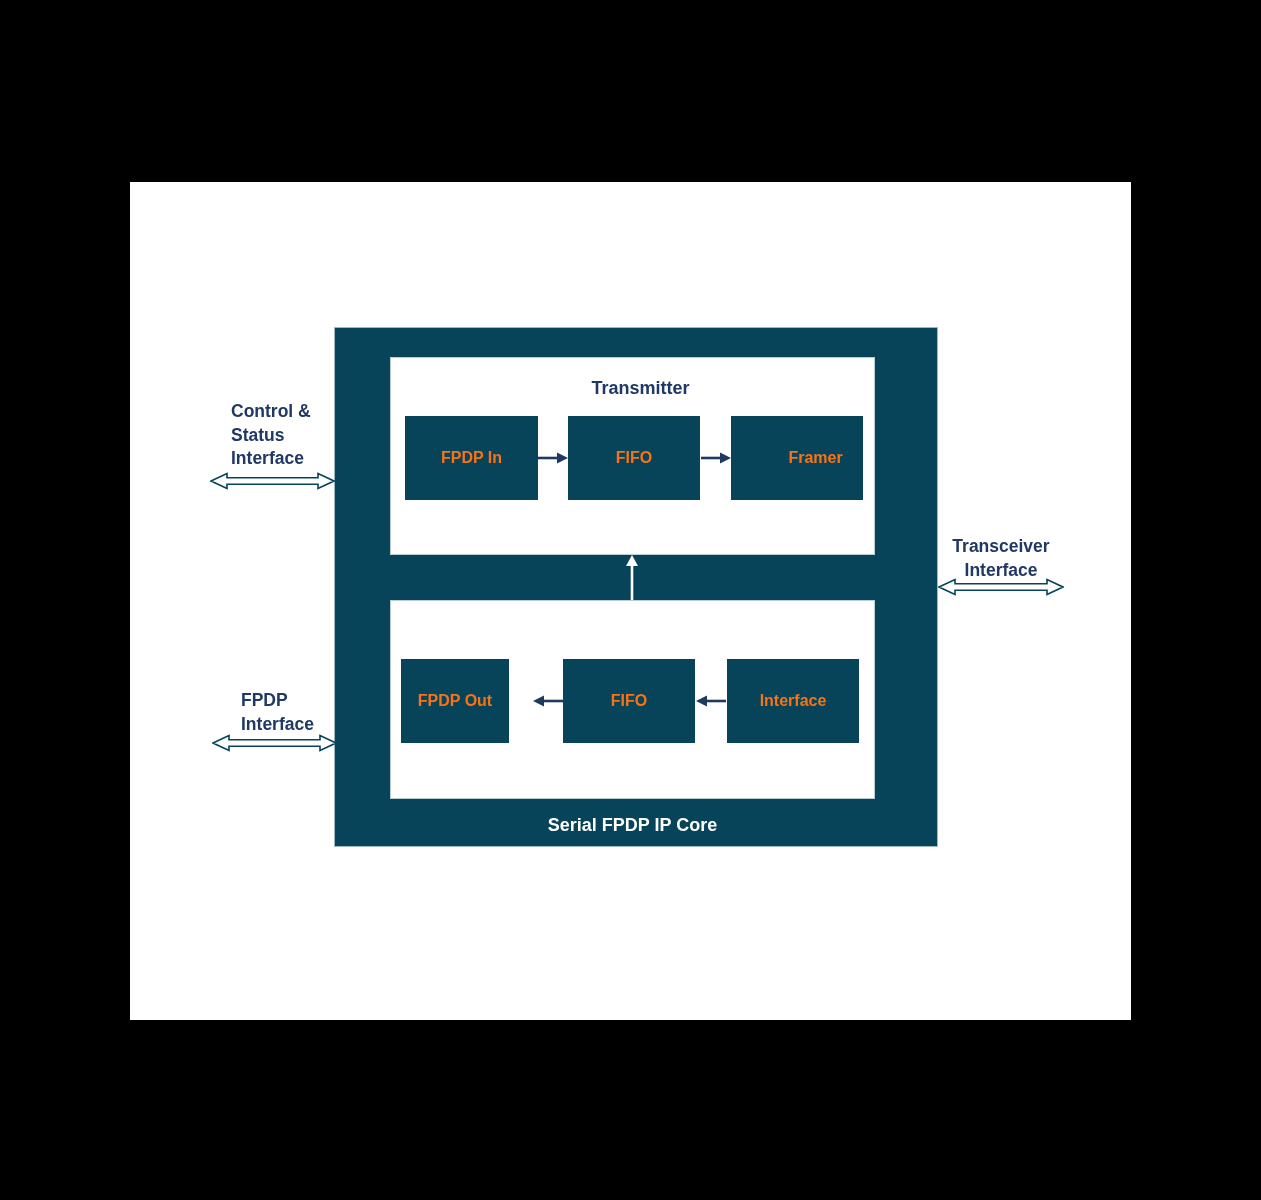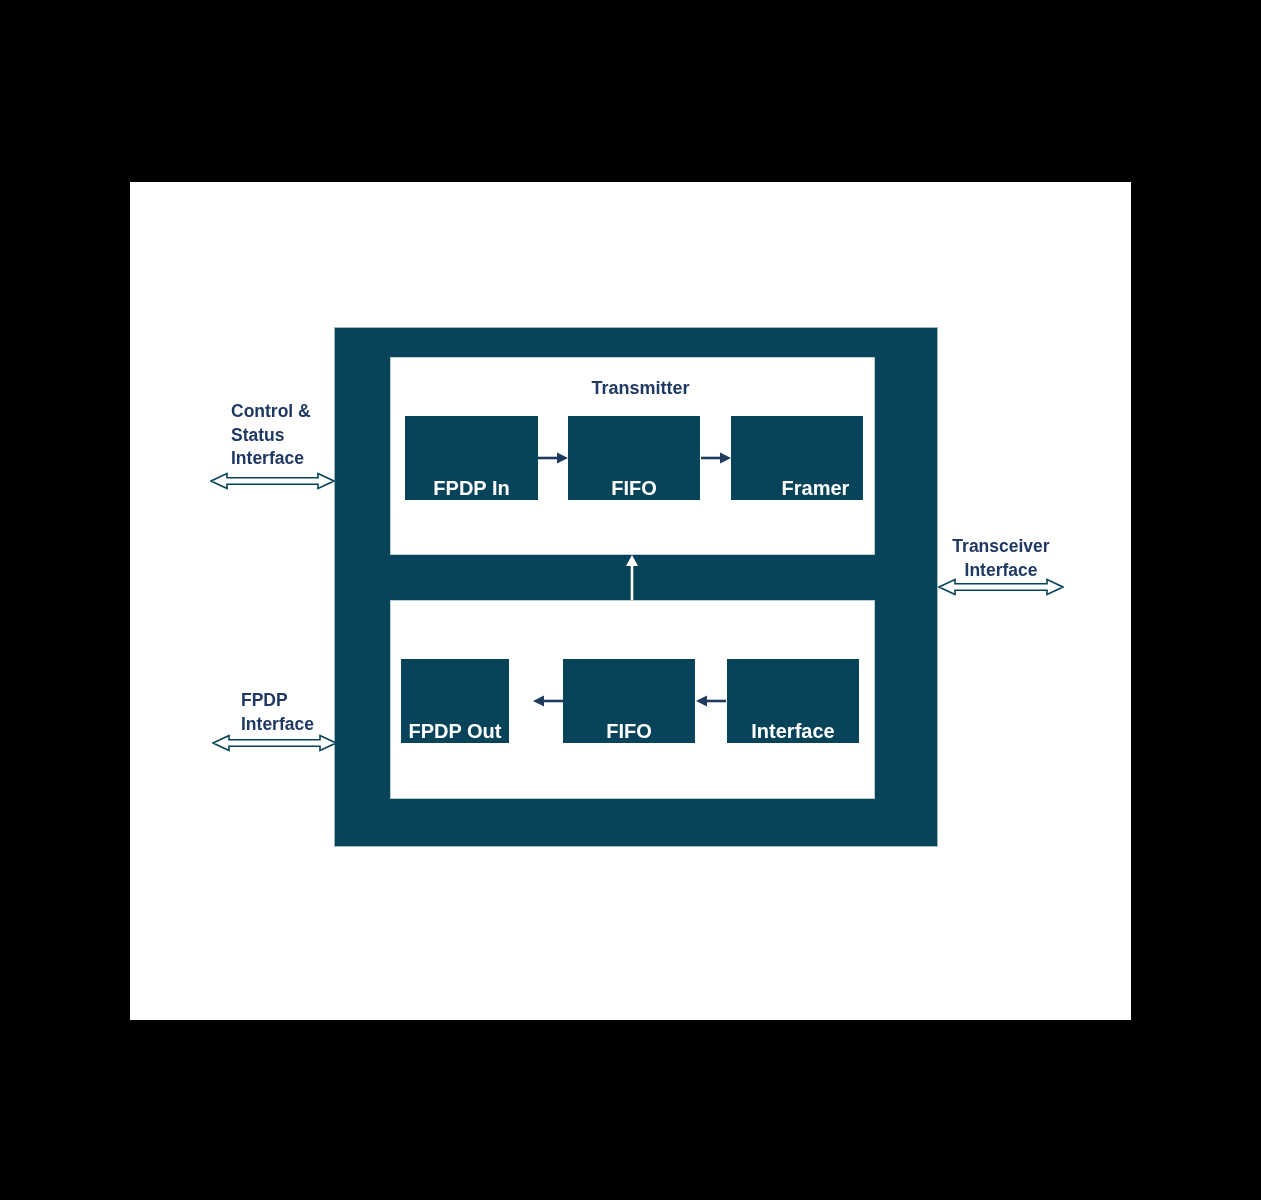--- a/index.html
+++ b/index.html
@@ -52,25 +52,25 @@
     font-size: 18px;
     font-weight: bold;
     padding-left: 16px;
   }
   
   .block {
     position: absolute;
     top: 58px;
     height: 84px;
     background: #074459;
-    color: #ffffff;
-    font-size: 20px;
+    color: #f97316;
+    font-size: 16px;
     font-weight: bold;
     display: flex;
-    align-items: flex-end;
+    align-items: center;
     justify-content: center;
   }
   .tx .b1 { left: 14px;  width: 133px; }
   .tx .b2 { left: 177px; width: 132px; }
   .tx .b3 { left: 340px; width: 132px; padding-left: 37px; }
   .rx .b1 { left: 10px;  width: 108px; }
   .rx .b2 { left: 172px; width: 132px; }
   .rx .b3 { left: 336px; width: 132px; }
   
   .conn { position: absolute; top: 92px; width: 30px; height: 16px; }
@@ -151,20 +151,21 @@
         <line x1="30" y1="8" x2="9" y2="8" stroke="#1f3a5f" stroke-width="2.6"></line>
         <polygon points="11,2.5 0,8 11,13.5" fill="#1f3a5f"></polygon>
       </svg>
     </div>
 
     <svg class="up-arrow" viewBox="0 0 14 45">
       <line x1="7" y1="45" x2="7" y2="8" stroke="#ffffff" stroke-width="2.6"></line>
       <polygon points="1,11 7,0 13,11" fill="#ffffff"></polygon>
     </svg>
 
+    <div class="core-label">Serial FPDP IP Core</div>
   </div>
 
   <div class="iface-label lbl-control">
     <span>Control &amp;</span>
     <span>Status</span>
     <span>Interface</span>
   </div>
   <svg class="darrow da-control" viewBox="0 0 125 18">
     <polygon points="1,9 17,1.5 17,5.8 108,5.8 108,1.5 124,9 108,16.5 108,12.2 17,12.2 17,16.5" fill="#ffffff" stroke="#074459" stroke-width="1.6" stroke-linejoin="miter"></polygon>
   </svg>

